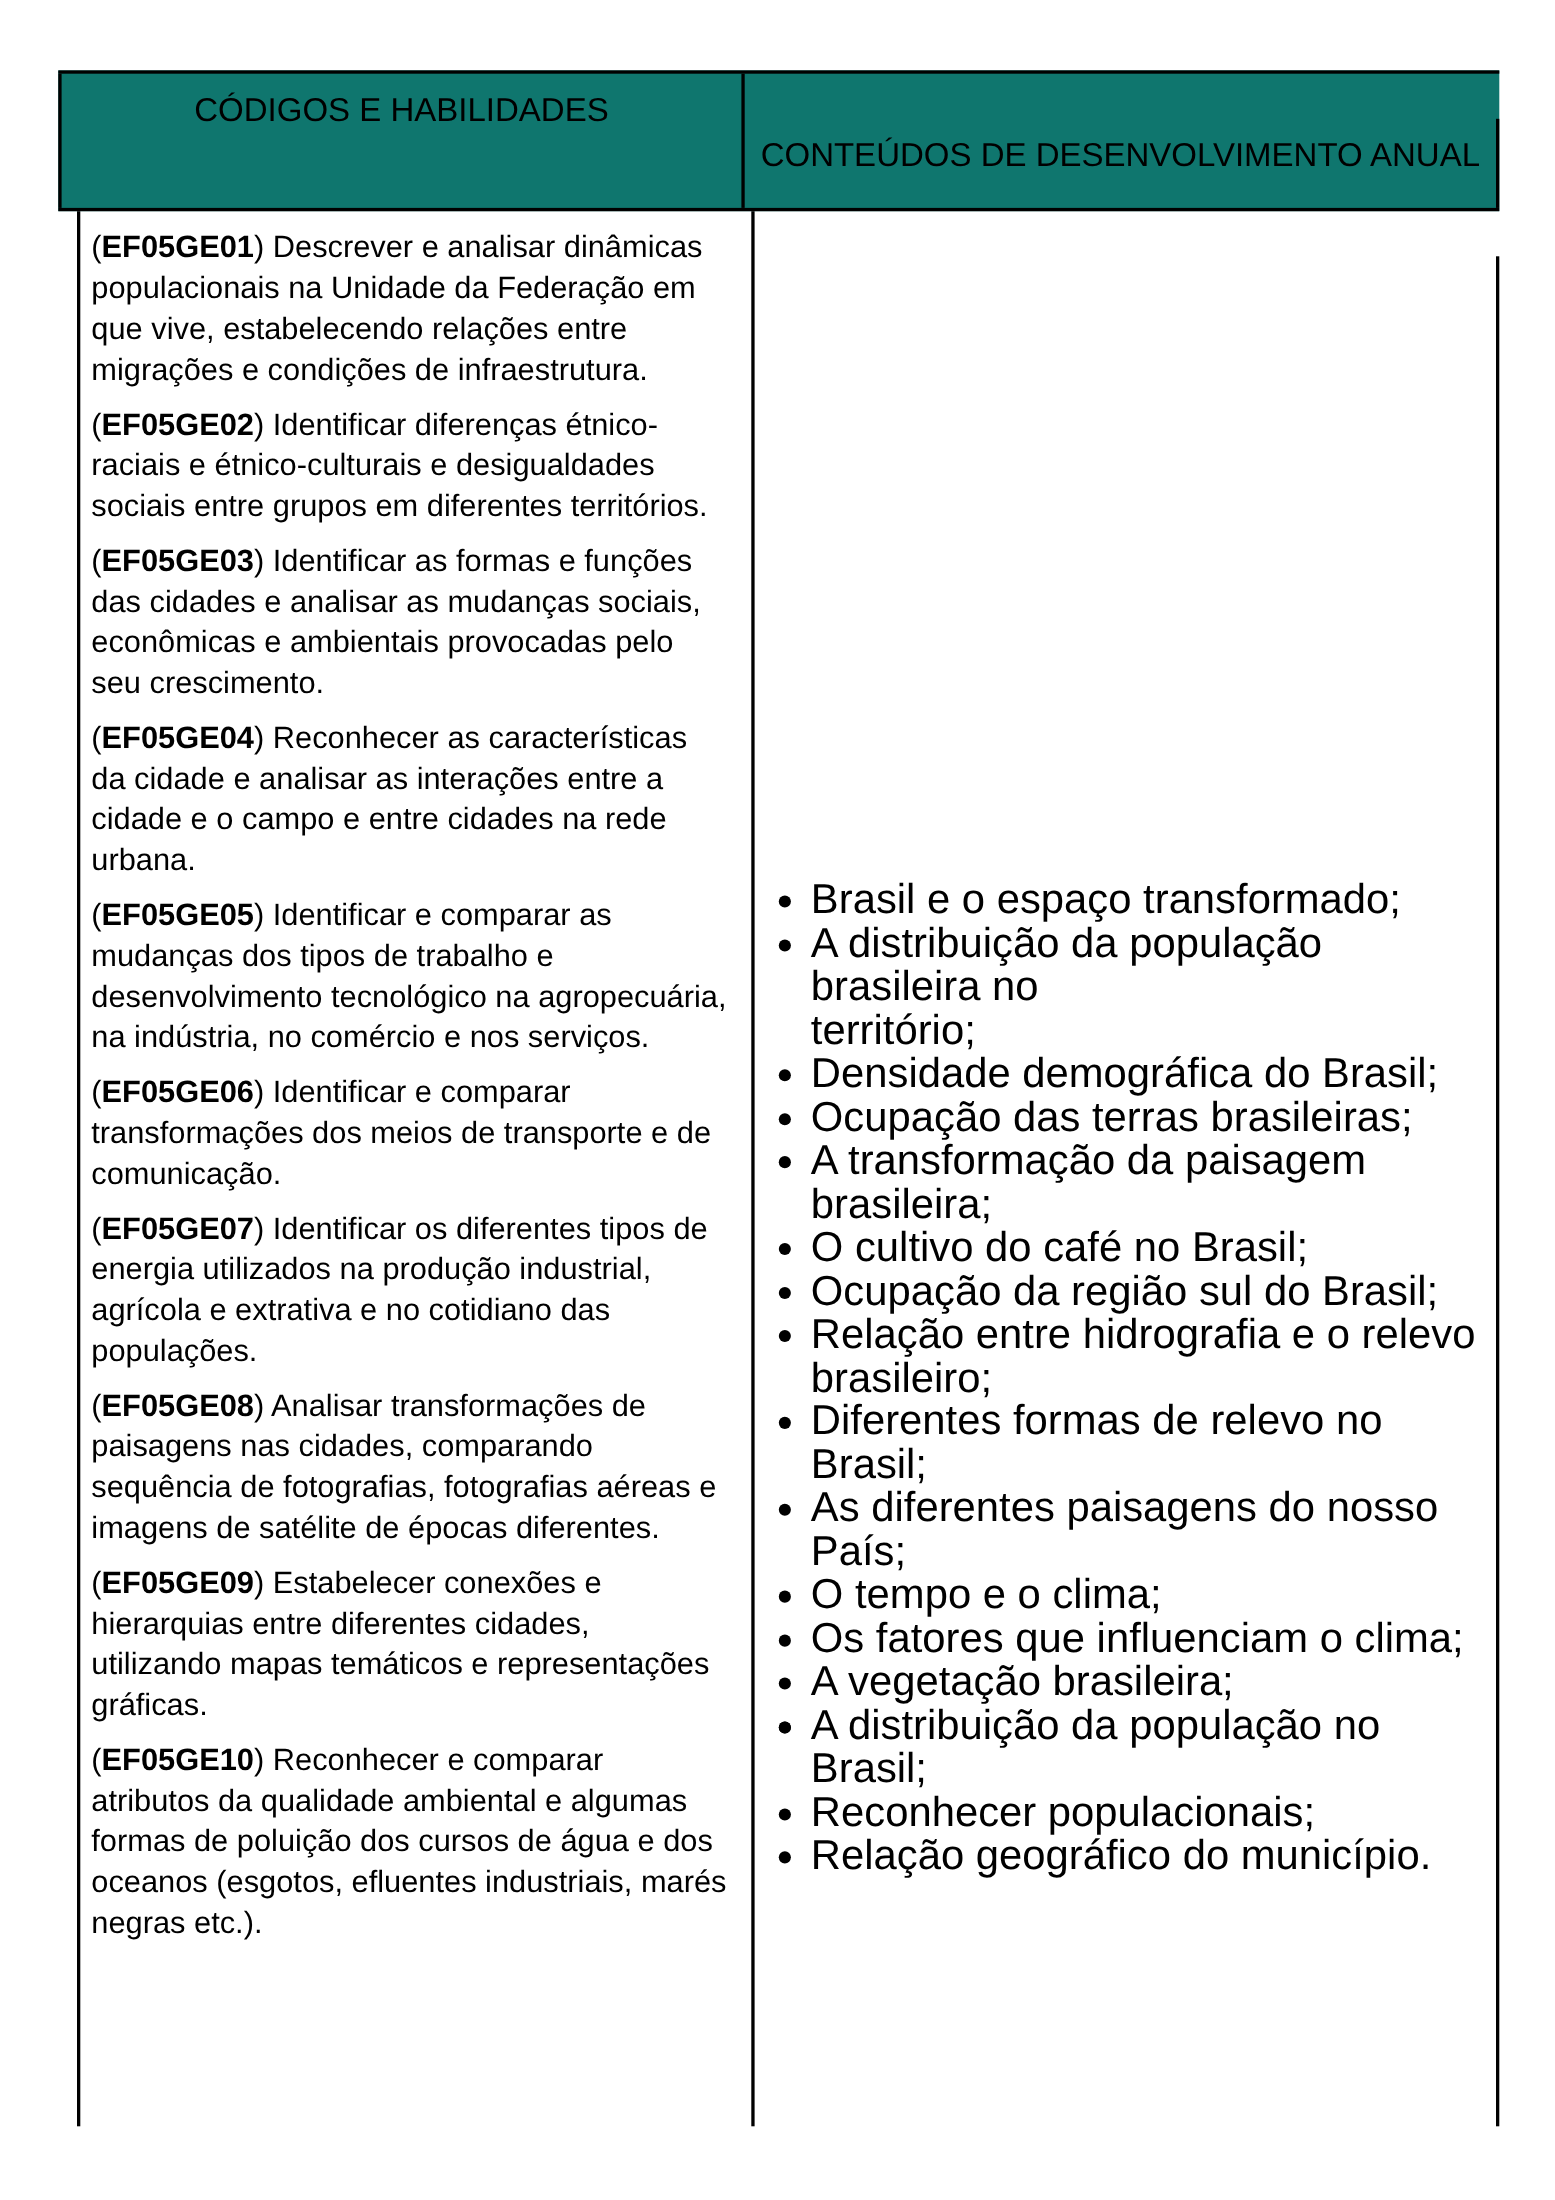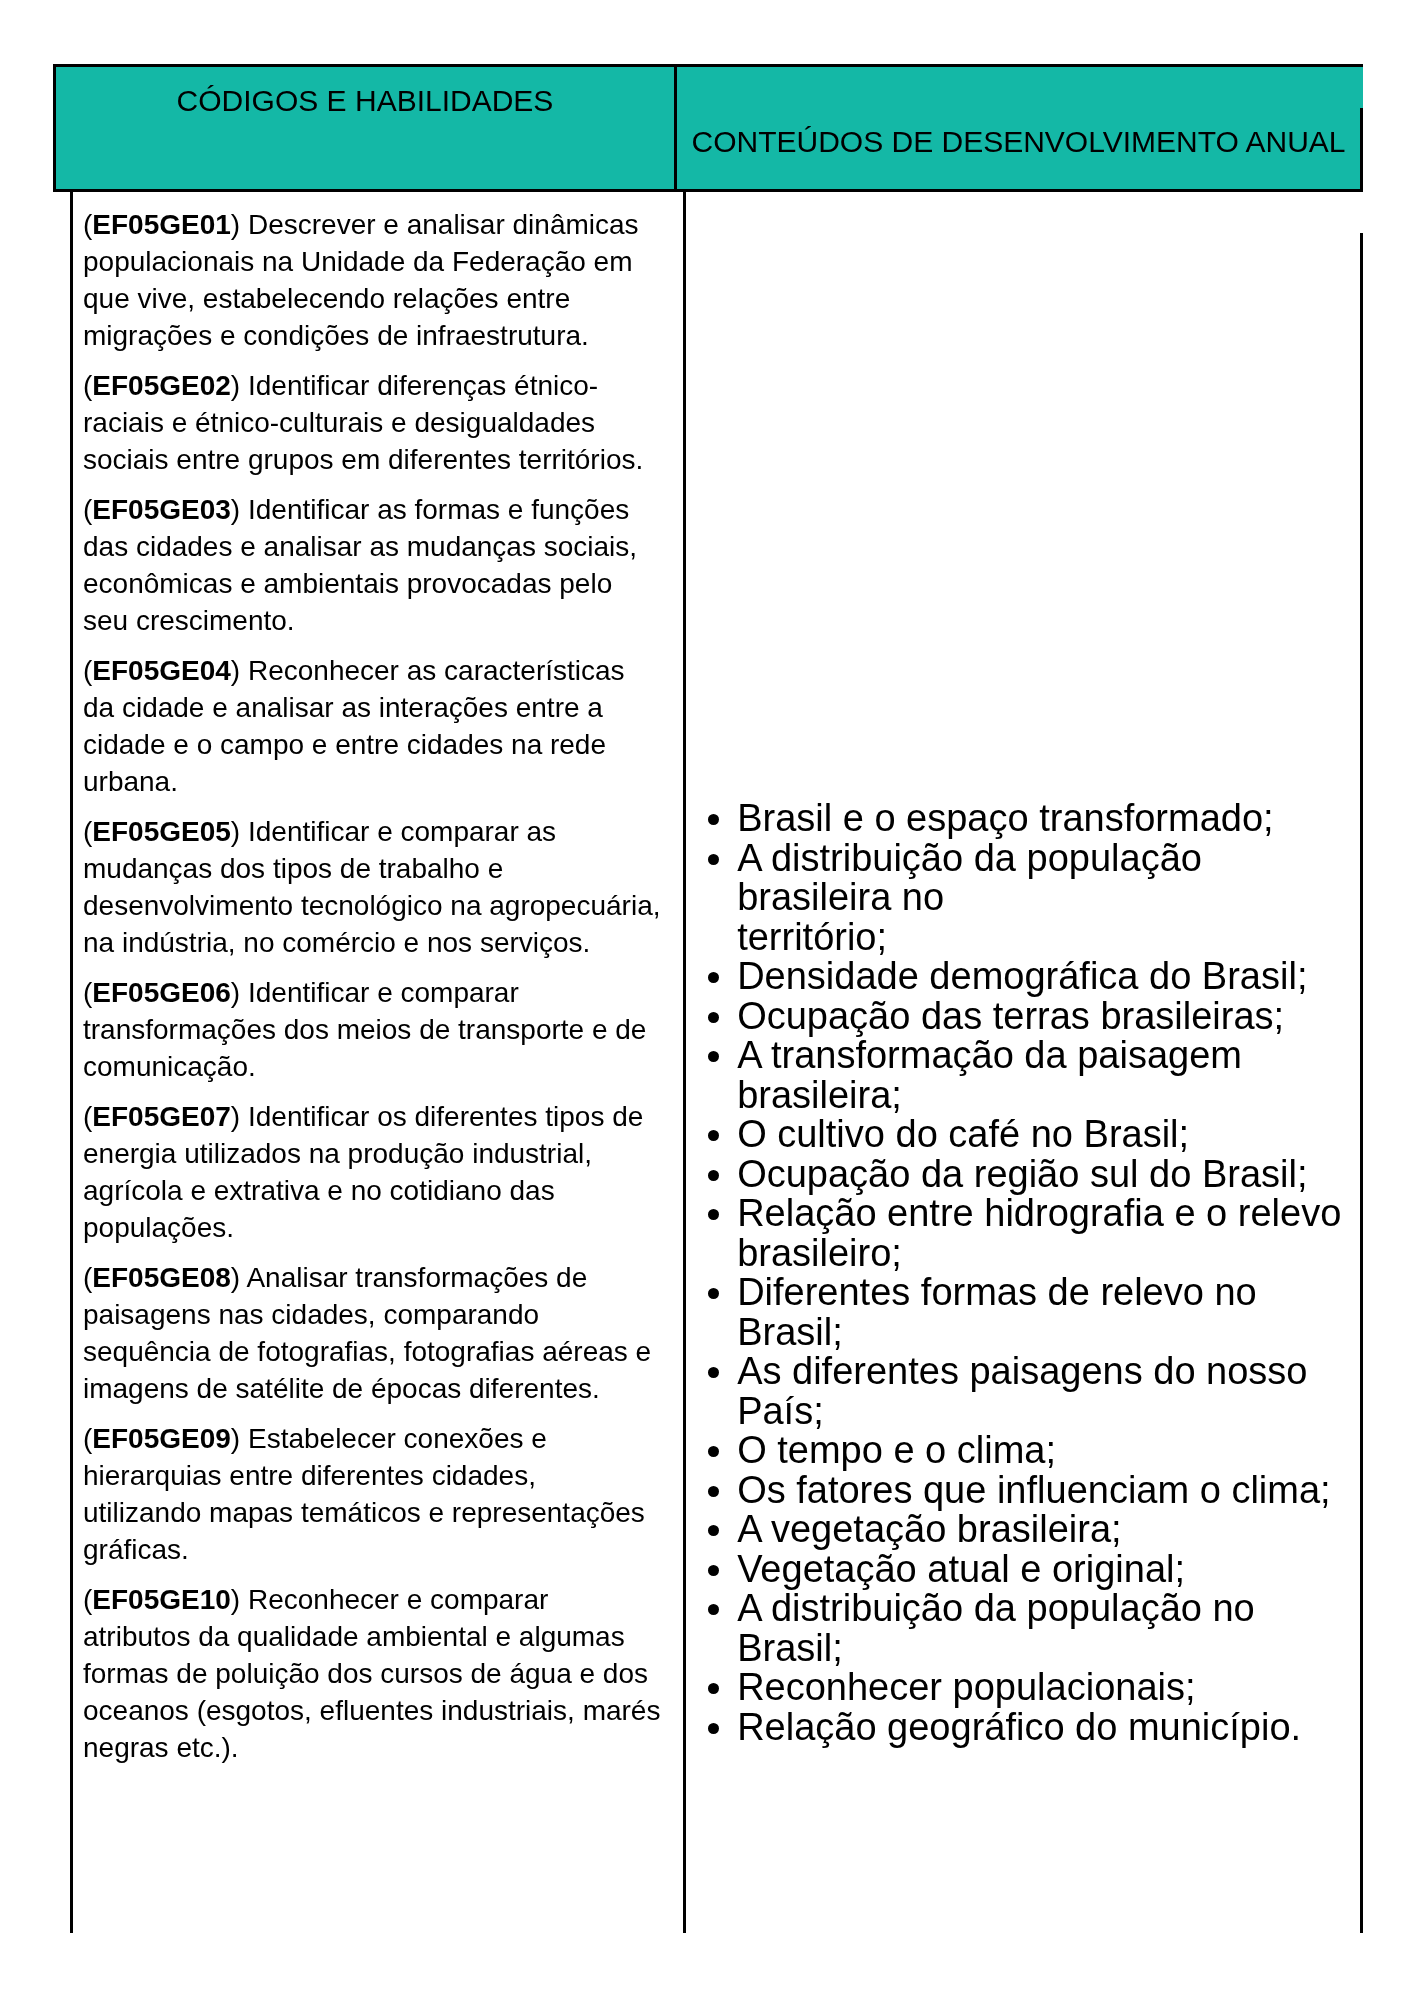--- a/index.html
+++ b/index.html
@@ -71,21 +71,21 @@
     width:11px;height:11px;
     border-radius:50%;
     background:#000;
   }
   .li-text{white-space:pre-line;}
 </style>
 </head>
 <body style="background: rgb(255, 255, 255);">
 
 <div class="doc-table">
-  <div class="row header" id="header-row" style="background: #14b8a6;">
+  <div class="row header" id="header-row" style="background: #0f766e;">
     <div class="cell left">
       <span>CÓDIGOS E HABILIDADES</span>
     </div>
     <div class="cell right">
       <span>CONTEÚDOS DE DESENVOLVIMENTO ANUAL</span>
     </div>
   </div>
   <div class="row body">
     <div class="cell left skills" id="skills-cell">
   <p class="skill"><span class="code"><span>(</span><b>EF05GE01</b><span>) </span></span><span class="skill-text">Descrever e analisar dinâmicas
@@ -159,21 +159,21 @@
   <li class="content-item"><span class="dot"></span><span class="li-text">Diferentes formas de relevo no Brasil;</span></li>
 
   <li class="content-item"><span class="dot"></span><span class="li-text">As diferentes paisagens do nosso País;</span></li>
 
   <li class="content-item"><span class="dot"></span><span class="li-text">O tempo e o clima;</span></li>
 
   <li class="content-item"><span class="dot"></span><span class="li-text">Os fatores que influenciam o clima;</span></li>
 
   <li class="content-item"><span class="dot"></span><span class="li-text">A vegetação brasileira;</span></li>
 
-  <li class="content-item"><span class="dot"></span><span class="li-text">Vegetação atual e original;</span></li>
+  <li class="content-item"><span class="dot"></span></li>
 
   <li class="content-item"><span class="dot"></span><span class="li-text">A distribuição da população no Brasil;</span></li>
 
   <li class="content-item"><span class="dot"></span><span class="li-text">Reconhecer populacionais;</span></li>
 
 
   <li class="content-item"><span class="dot"></span><span class="li-text">Relação geográfico do município.</span></li>
 </ul>
     </div>
   </div>

